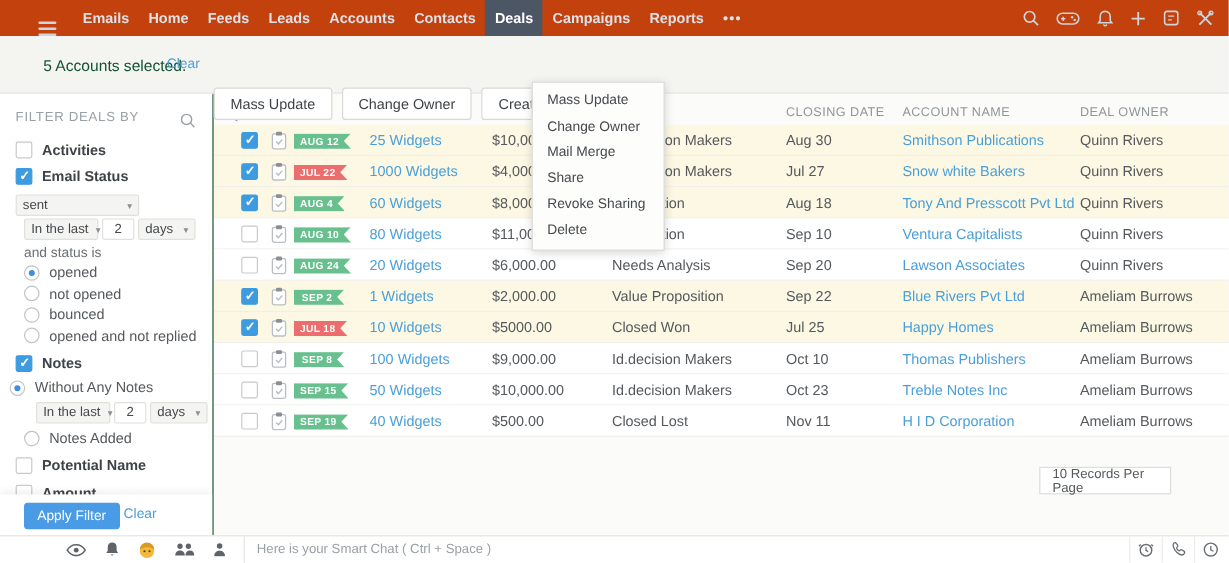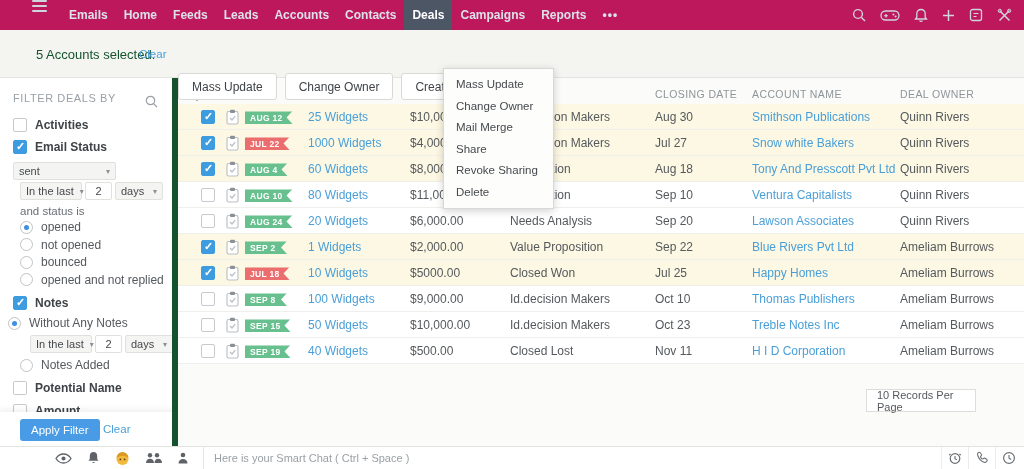--- a/index.html
+++ b/index.html
@@ -1,21 +1,21 @@
 <!DOCTYPE html>
 <html><head>
 <meta charset="utf-8">
 <style>
   * { box-sizing: border-box; margin: 0; padding: 0; }
   html,body { width:1024px; height:469px; overflow:hidden;
     font-family:"Liberation Sans", sans-serif; background:#fff; position:relative; }
 
   
   .topnav { position:absolute; top:0; left:0; width:1024px; height:30px;
-    background:#be185d; display:flex; align-items:flex-start; z-index:40; }
+    background:#c2410c; display:flex; align-items:flex-end; z-index:40; }
   .hamburger { margin-left:32px; width:15px; display:flex; flex-direction:column; gap:3px; cursor:pointer; }
   .hamburger span { height:2px; background:#cfd5dc; border-radius:1px; }
   .nav-items { display:flex; margin-left:14px; height:30px; }
   .nav-item { padding:0 8px; line-height:30px; font-size:12px; font-weight:bold;
     color:#dde2e9; white-space:nowrap; cursor:pointer; }
   .nav-item.active { background:#4d5665; color:#fff; }
   .nav-more { letter-spacing:1px; }
   .nav-icons { position:absolute; right:12px; top:0; height:30px; display:flex; align-items:center; gap:14px; }
   .nav-icons svg { display:block; }
 
@@ -32,21 +32,21 @@
 
   
   .ctx-menu { position:absolute; left:443px; top:68px; width:111px; background:#fdfdfc;
     border:1px solid #d8d8d4; box-shadow:0 2px 8px rgba(0,0,0,.18); z-index:60; padding:5px 0; }
   .ctx-item { height:21.5px; line-height:21.5px; padding-left:12px; font-size:11.5px;
     color:#45494d; white-space:nowrap; cursor:pointer; }
   .ctx-item.hl { background:#efefec; }
 
   
   .sidebar { position:absolute; left:0; top:78px; width:178px; height:368px;
-    background:#fff; border-right:6px solid #14532d; z-index:5; overflow:hidden; }
+    background:#fff; border-right:1px solid #14532d; z-index:5; overflow:hidden; }
   .sb-abs { position:absolute; left:13px; white-space:nowrap; }
   .sb-title { font-size:11px; color:#99a0a6; letter-spacing:.6px; }
   .sb-search { position:absolute; right:14px; top:16px; cursor:pointer; }
   .cb-row { display:flex; align-items:center; gap:8px; cursor:pointer; }
   .cbx { width:14px; height:14px; border:1px solid #c6cac e; border:1px solid #c6cacd; border-radius:2px; background:#fff; position:relative; flex:0 0 auto; }
   .cbx.on { background:#3d9be0; border-color:#3d9be0; }
   .cbx.on::after { content:"\2713"; position:absolute; left:2px; top:-1px; color:#fff; font-size:11px; font-weight:bold; }
   .cb-label { font-size:12px; color:#3f4347; font-weight:bold; }
   .radio-row { display:flex; align-items:center; gap:8px; cursor:pointer; }
   .rdo { width:13px; height:13px; border:1px solid #bfc4c8; border-radius:50%; background:#fff; position:relative; flex:0 0 auto; }
@@ -66,21 +66,21 @@
   .sb-clear { position:absolute; left:103px; top:11px; font-size:11.5px; color:#4a9fd8; cursor:pointer; }
 
   
   .main { position:absolute; left:178px; top:78px; width:846px; height:368px; background:#fbfbf9; }
   .thead { position:absolute; left:0; top:6px; width:846px; height:20px; }
   .th { position:absolute; top:4px; font-size:10.5px; color:#8e959b; letter-spacing:.4px; white-space:nowrap; }
   .th-icon { position:absolute; top:2px; cursor:pointer; }
   .minusbox { position:absolute; left:29px; top:3px; width:13px; height:13px; border:1px solid #c9cdd0;
     border-radius:2px; background:#fdfdfc; cursor:pointer; }
   .minusbox::after { content:""; position:absolute; left:3px; top:5px; width:6px; height:2px; background:#aab0b5; }
-  .rows { position:absolute; left:0; top:26px; width:846px; }
+  .rows { position:absolute; left:0; top:26px; width:846px;text-align:right; }
   .trow { position:relative; height:26px; border-bottom:1px solid #efefeb; background:#fff; }
   .trow.sel { background:#fcf8e3; }
   .cell { position:absolute; top:50%; transform:translateY(-50%); font-size:12px; color:#55595d; white-space:nowrap; }
   .c-check { left:23px; } .c-clip { left:47px; top:5px; transform:none; }
   .c-badge { left:67px; }
   .c-deal { left:130px; color:#4a9fd8; cursor:pointer; text-decoration:none; }
   .c-val { left:232px; } .c-stage { left:332px; } .c-close { left:477px; }
   .c-acct { left:574px; color:#4a9fd8; cursor:pointer; text-decoration:none; }
   .c-owner { left:722px; }
   .badge { display:inline-block; height:13px; line-height:13px; padding:0 10px 0 5px; min-width:42px;

